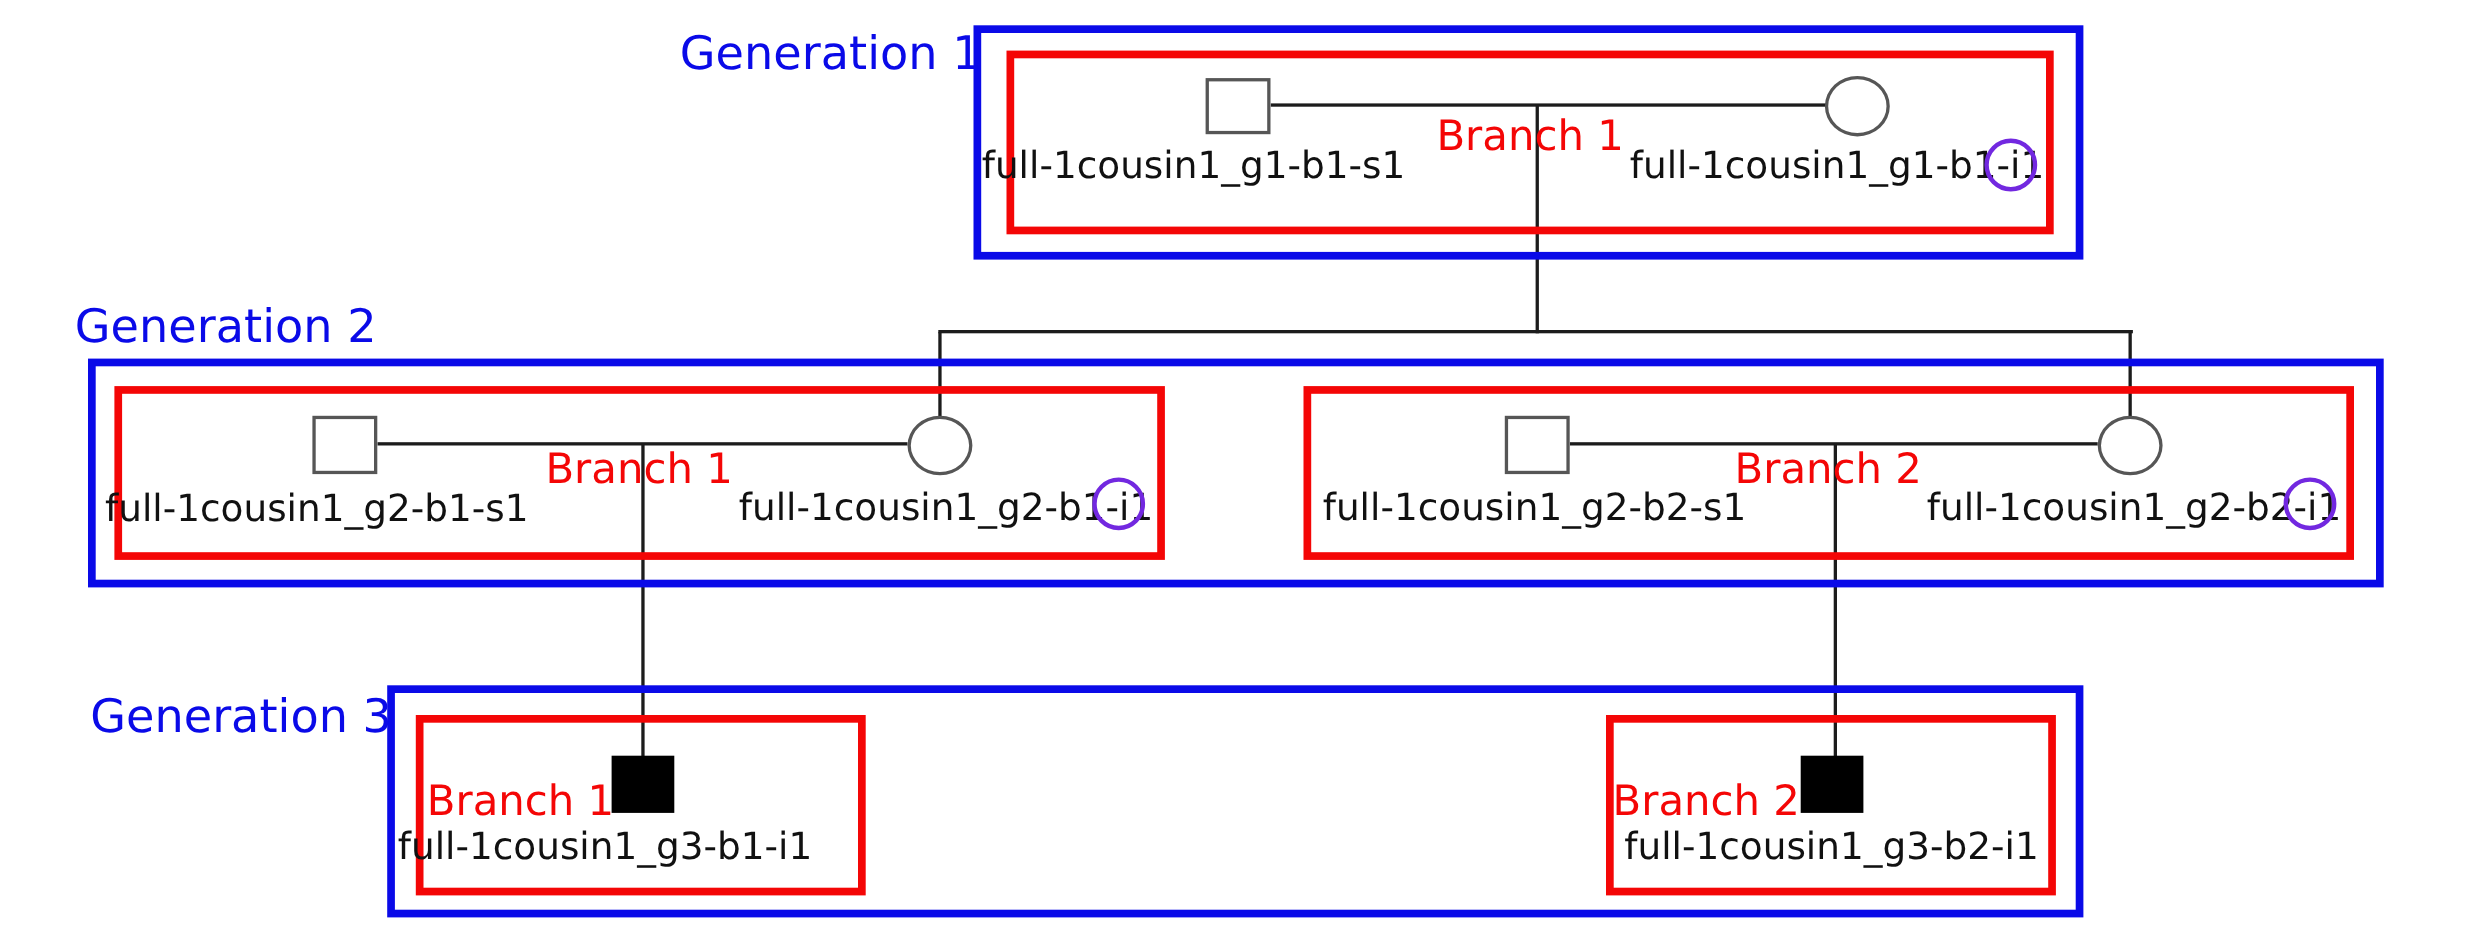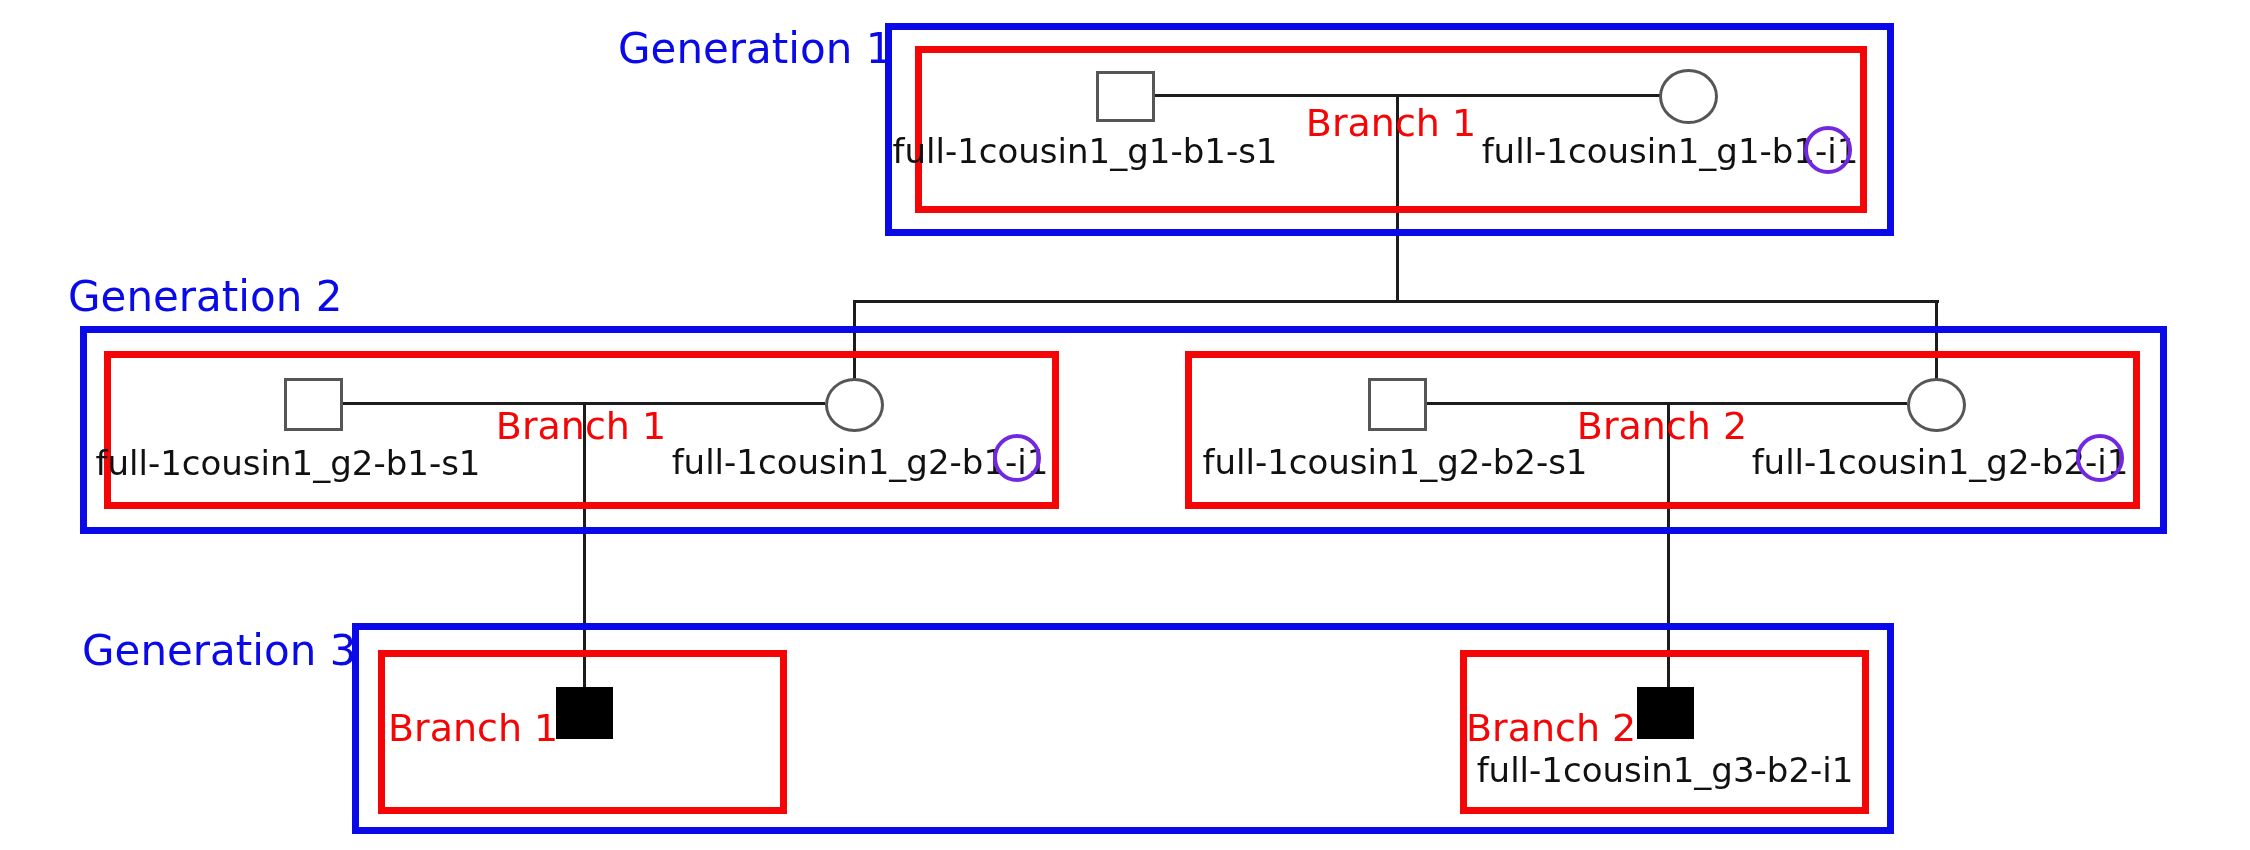--- a/index.html
+++ b/index.html
@@ -64,19 +64,20 @@
   <div class="sym circle" style="left:1907px;top:378px;width:59px;height:54px;"></div>
   <div class="sym filled" style="left:556px;top:687px;width:57px;height:52px;"></div>
   <div class="sym filled" style="left:1637px;top:687px;width:57px;height:52px;"></div>
 
   <div class="node-label" style="left:1085px;top:134px;">full-1cousin1_g1-b1-s1</div>
   <div class="node-label" style="left:1670px;top:134px;">full-1cousin1_g1-b1-i1</div>
   <div class="node-label" style="left:288px;top:446px;">full-1cousin1_g2-b1-s1</div>
   <div class="node-label" style="left:860px;top:445px;">full-1cousin1_g2-b1-i1</div>
   <div class="node-label" style="left:1395px;top:445px;">full-1cousin1_g2-b2-s1</div>
   <div class="node-label" style="left:1940px;top:445px;">full-1cousin1_g2-b2-i1</div>
+  <div class="node-label" style="left:550px;top:753px;">full-1cousin1_g3-b1-i1</div>
   <div class="node-label" style="left:1665px;top:753px;">full-1cousin1_g3-b2-i1</div>
 
   <div class="proband-ring" style="left:1804px;top:126px;width:48px;height:48px;"></div>
   <div class="proband-ring" style="left:993px;top:434px;width:48px;height:48px;"></div>
   <div class="proband-ring" style="left:2076px;top:434px;width:48px;height:48px;"></div>
 
 </div>
 
 </body></html>

